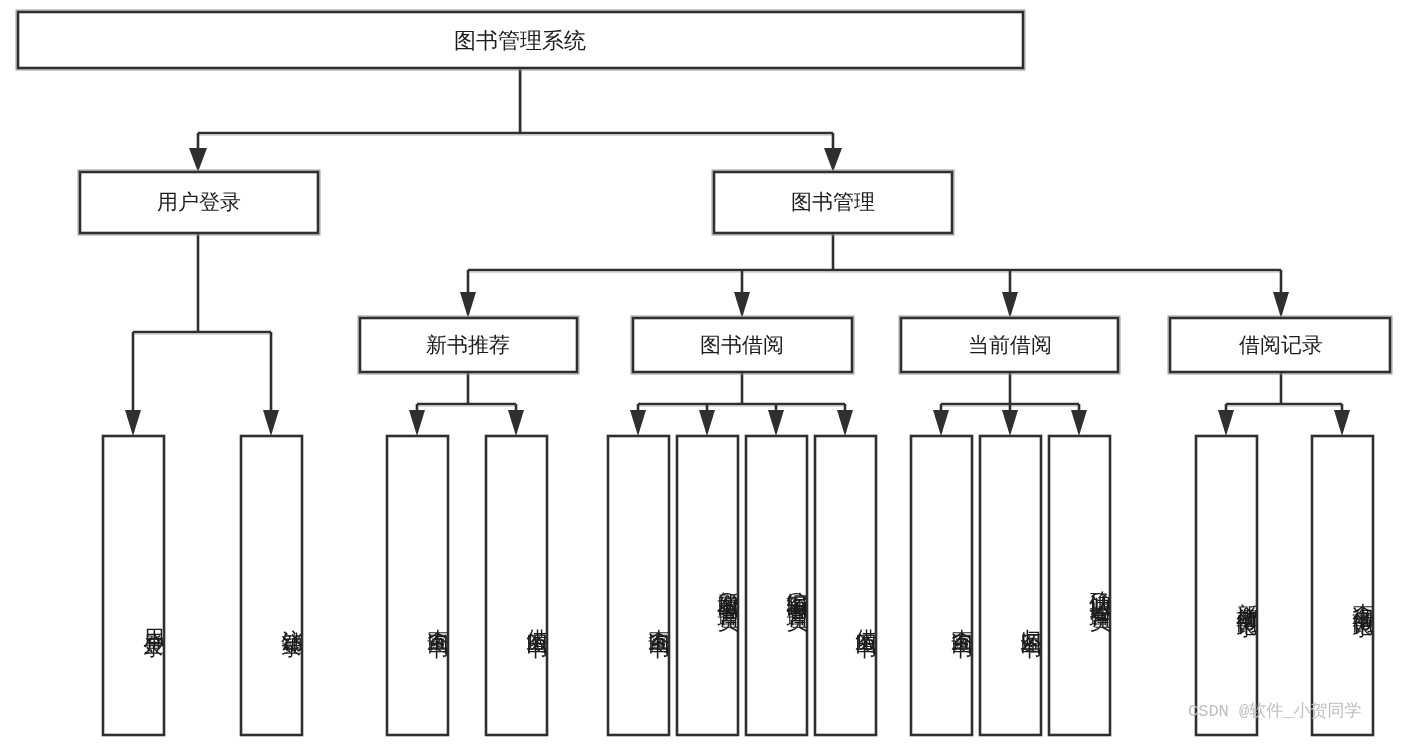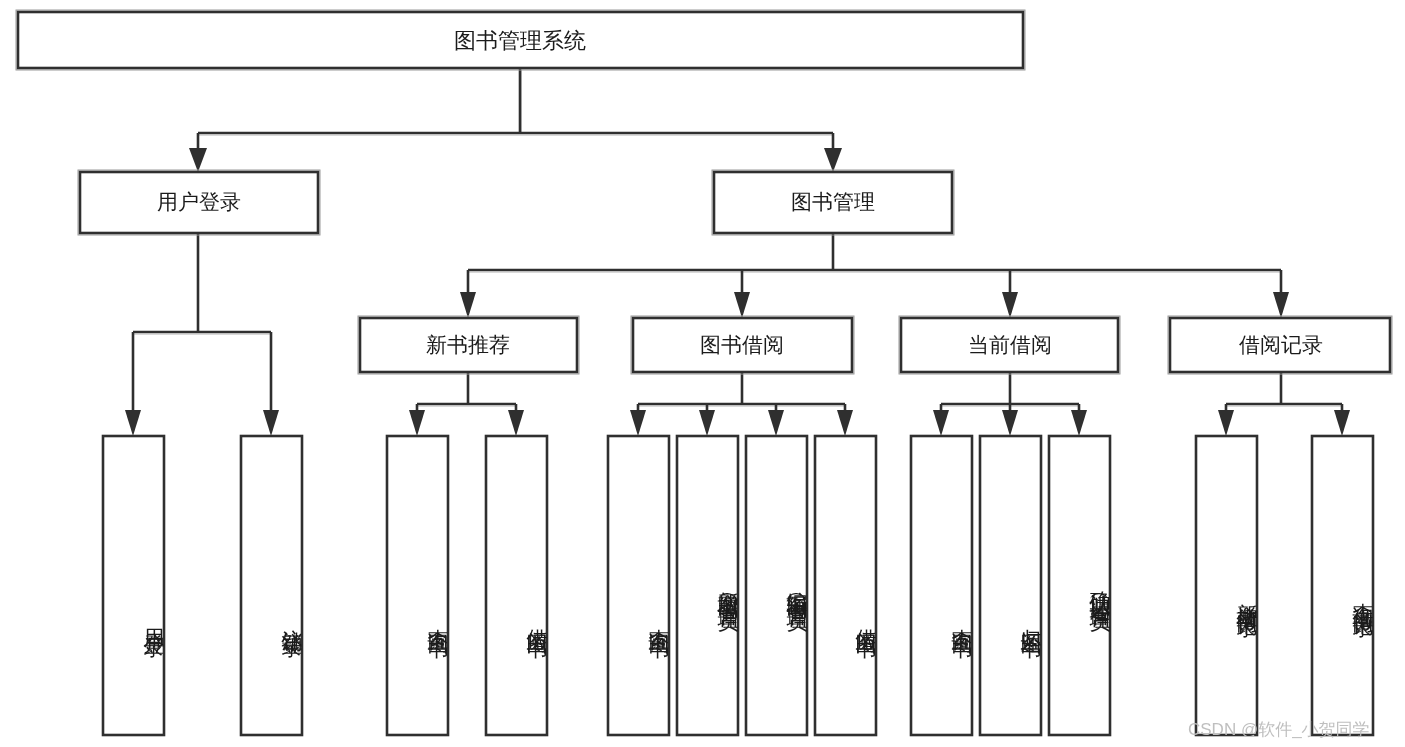--- a/index.html
+++ b/index.html
@@ -74,22 +74,22 @@
     letter-spacing: 3px;
     display: flex;
     align-items: flex-start;
     justify-content: center;
     white-space: nowrap;
     user-select: none;
   }
   .watermark {
     position: absolute;
     left: 1188px;
-    top: 718px;
-    font-family: Liberation Sans, sans-serif;
+    top: 699px;
+    font-family: Liberation Mono, monospace;
     font-size: 17px;
     color: #bfbfbf;
     white-space: nowrap;
     user-select: none;
   }
 </style>
 </head>
 <body>
 
 <div id="diagram-root">

